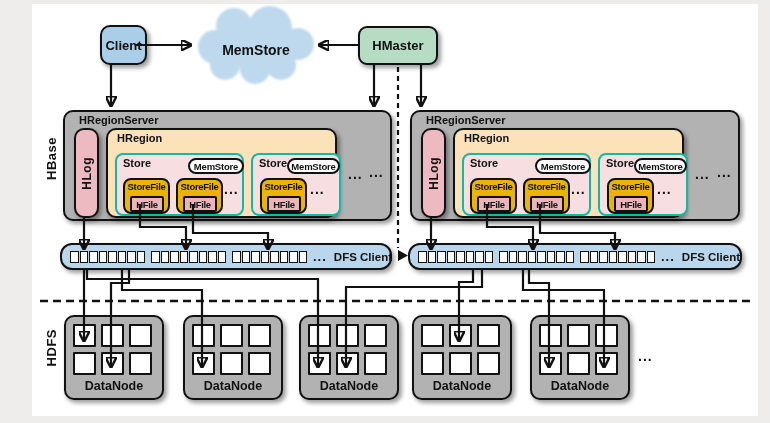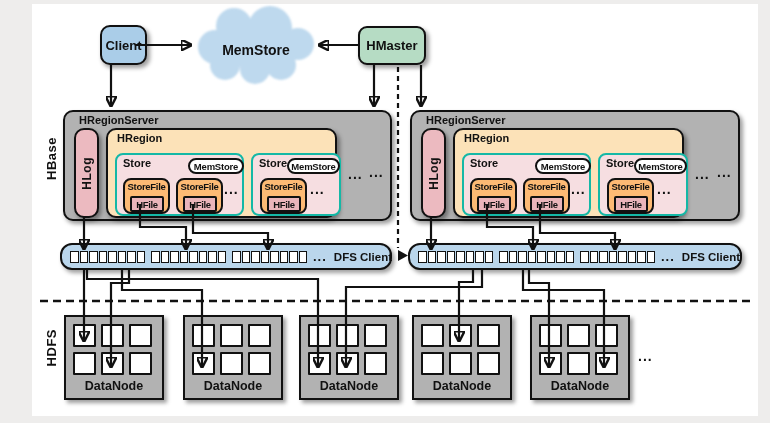--- a/index.html
+++ b/index.html
@@ -25,34 +25,34 @@
   
   .server { background:#b2b2b2; border-radius:10px; }
   .server-title { position:absolute; left:14px; top:2px; font-size:11px; font-weight:bold; }
   .hlog { position:absolute; left:9px; top:16px; width:25px; height:90px; background:#ecbac0; border:2px solid #111; border-radius:10px; display:flex; align-items:center; justify-content:center; }
   .vtext { writing-mode:vertical-rl; transform:rotate(180deg); font-weight:bold; font-size:12px; letter-spacing:.5px; }
   .region { position:absolute; left:41px; top:16px; width:231px; height:90px; background:#fce2b8; border:2px solid #111; border-radius:10px; }
   .region-title { position:absolute; left:9px; top:2px; font-size:11px; font-weight:bold; }
   .store { position:absolute; top:23px; height:63px; background:#f6dee1; border:2px solid #14b8a6; border-radius:8px; }
   .store-title { position:absolute; left:6px; top:2px; font-size:11px; font-weight:bold; }
   .memstore { position:absolute; top:3px; height:16px; background:#fff; border:2px solid #111; border-radius:9px; font-size:9.5px; font-weight:bold; letter-spacing:-.2px; display:flex; align-items:center; justify-content:center; overflow:hidden; }
-  .sf { position:absolute; top:23px; width:47px; height:36px; background:#fdba74; border:2px solid #111; border-radius:8px; font-size:9.5px; font-weight:bold; letter-spacing:-.3px; text-align:center; }
+  .sf { position:absolute; top:23px; width:47px; height:36px; background:#eab308; border:2px solid #111; border-radius:8px; font-size:9.5px; font-weight:bold; letter-spacing:-.3px; text-align:center; }
   .sf-label { display:block; margin-top:1px; }
   .hfile { position:absolute; left:5px; top:16px; width:34px; height:16px; background:#eab5bb; border:2px solid #111; border-radius:2px; font-size:9.5px; font-weight:bold; display:flex; align-items:center; justify-content:center; }
   .dots { position:absolute; font-weight:bold; font-size:14px; letter-spacing:1px; white-space:nowrap; }
 
   
   .dfs { position:absolute; top:243px; height:27px; background:#bad6ec; border:2px solid #111; border-radius:12px; display:flex; align-items:center; gap:6px; padding:0 8px; }
   .blockgroup { display:flex; gap:1px; }
   .blockgroup i { width:8.5px; height:12px; background:#fff; border:1.5px solid #111; display:block; }
   .dfs-dots { position:static; font-size:13px; }
   .dfs-label { font-weight:bold; font-size:11.5px; margin-left:1px; white-space:nowrap; }
 
   
-  .datanode { position:absolute; top:315px; width:100px; height:85px; background:#b2b2b2; border:2px solid #111; border-radius:0; }
+  .datanode { position:absolute; top:315px; width:100px; height:85px; background:#b2b2b2; border:2px solid #111; border-radius:10px; }
   .dn-grid { position:absolute; left:7px; top:7px; display:grid; grid-template-columns:repeat(3,23px); gap:5px; }
   .dn-grid i { width:23px; height:23px; background:#fff; border:2px solid #111; border-radius:1px; display:block; }
   .dn-label { position:absolute; left:0; right:0; top:62px; text-align:center; font-weight:bold; font-size:12.5px; }
 
   .vlabel { position:absolute; writing-mode:vertical-rl; transform:rotate(180deg); font-weight:bold; font-size:13px; letter-spacing:.5px; }
 
   svg.wires { position:absolute; left:0; top:0; z-index:30; pointer-events:none; }
   svg.wires path { fill:none; stroke:#111; stroke-width:2.2; }
   svg.wires path.dash-v { stroke-dasharray:5 4; }
   svg.wires path.dash-h { stroke-width:2.6; stroke-dasharray:8 5; }
@@ -77,21 +77,21 @@
       <span class="puff" style="left:52px;top:0;width:44px;height:44px;"></span>
       <span class="puff" style="left:2px;top:24px;width:34px;height:34px;"></span>
       <span class="puff" style="left:86px;top:22px;width:32px;height:32px;"></span>
       <span class="puff" style="left:14px;top:44px;width:30px;height:30px;"></span>
       <span class="puff" style="left:44px;top:48px;width:30px;height:30px;"></span>
       <span class="puff" style="left:70px;top:44px;width:30px;height:30px;"></span>
     </div>
     <div class="cloud-label">MemStore</div>
   </div>
 
-  <div class="bx node hmaster shadow" style="left:358px; top:26px; width:68px; height:39px;">
+  <div class="bx node hmaster shadow" style="left:358px; top:26px; width:80px; height:39px;">
     <span>HMaster</span>
   </div>
 
   <div class="bx server shadow" style="left:63px; top:110px; width:329px; height:111px;">
     <div class="server-title">HRegionServer</div>
     <div class="hlog shadow">
       <span class="vtext">HLog</span>
     </div>
     <div class="region shadow">
       <div class="region-title">HRegion</div>

